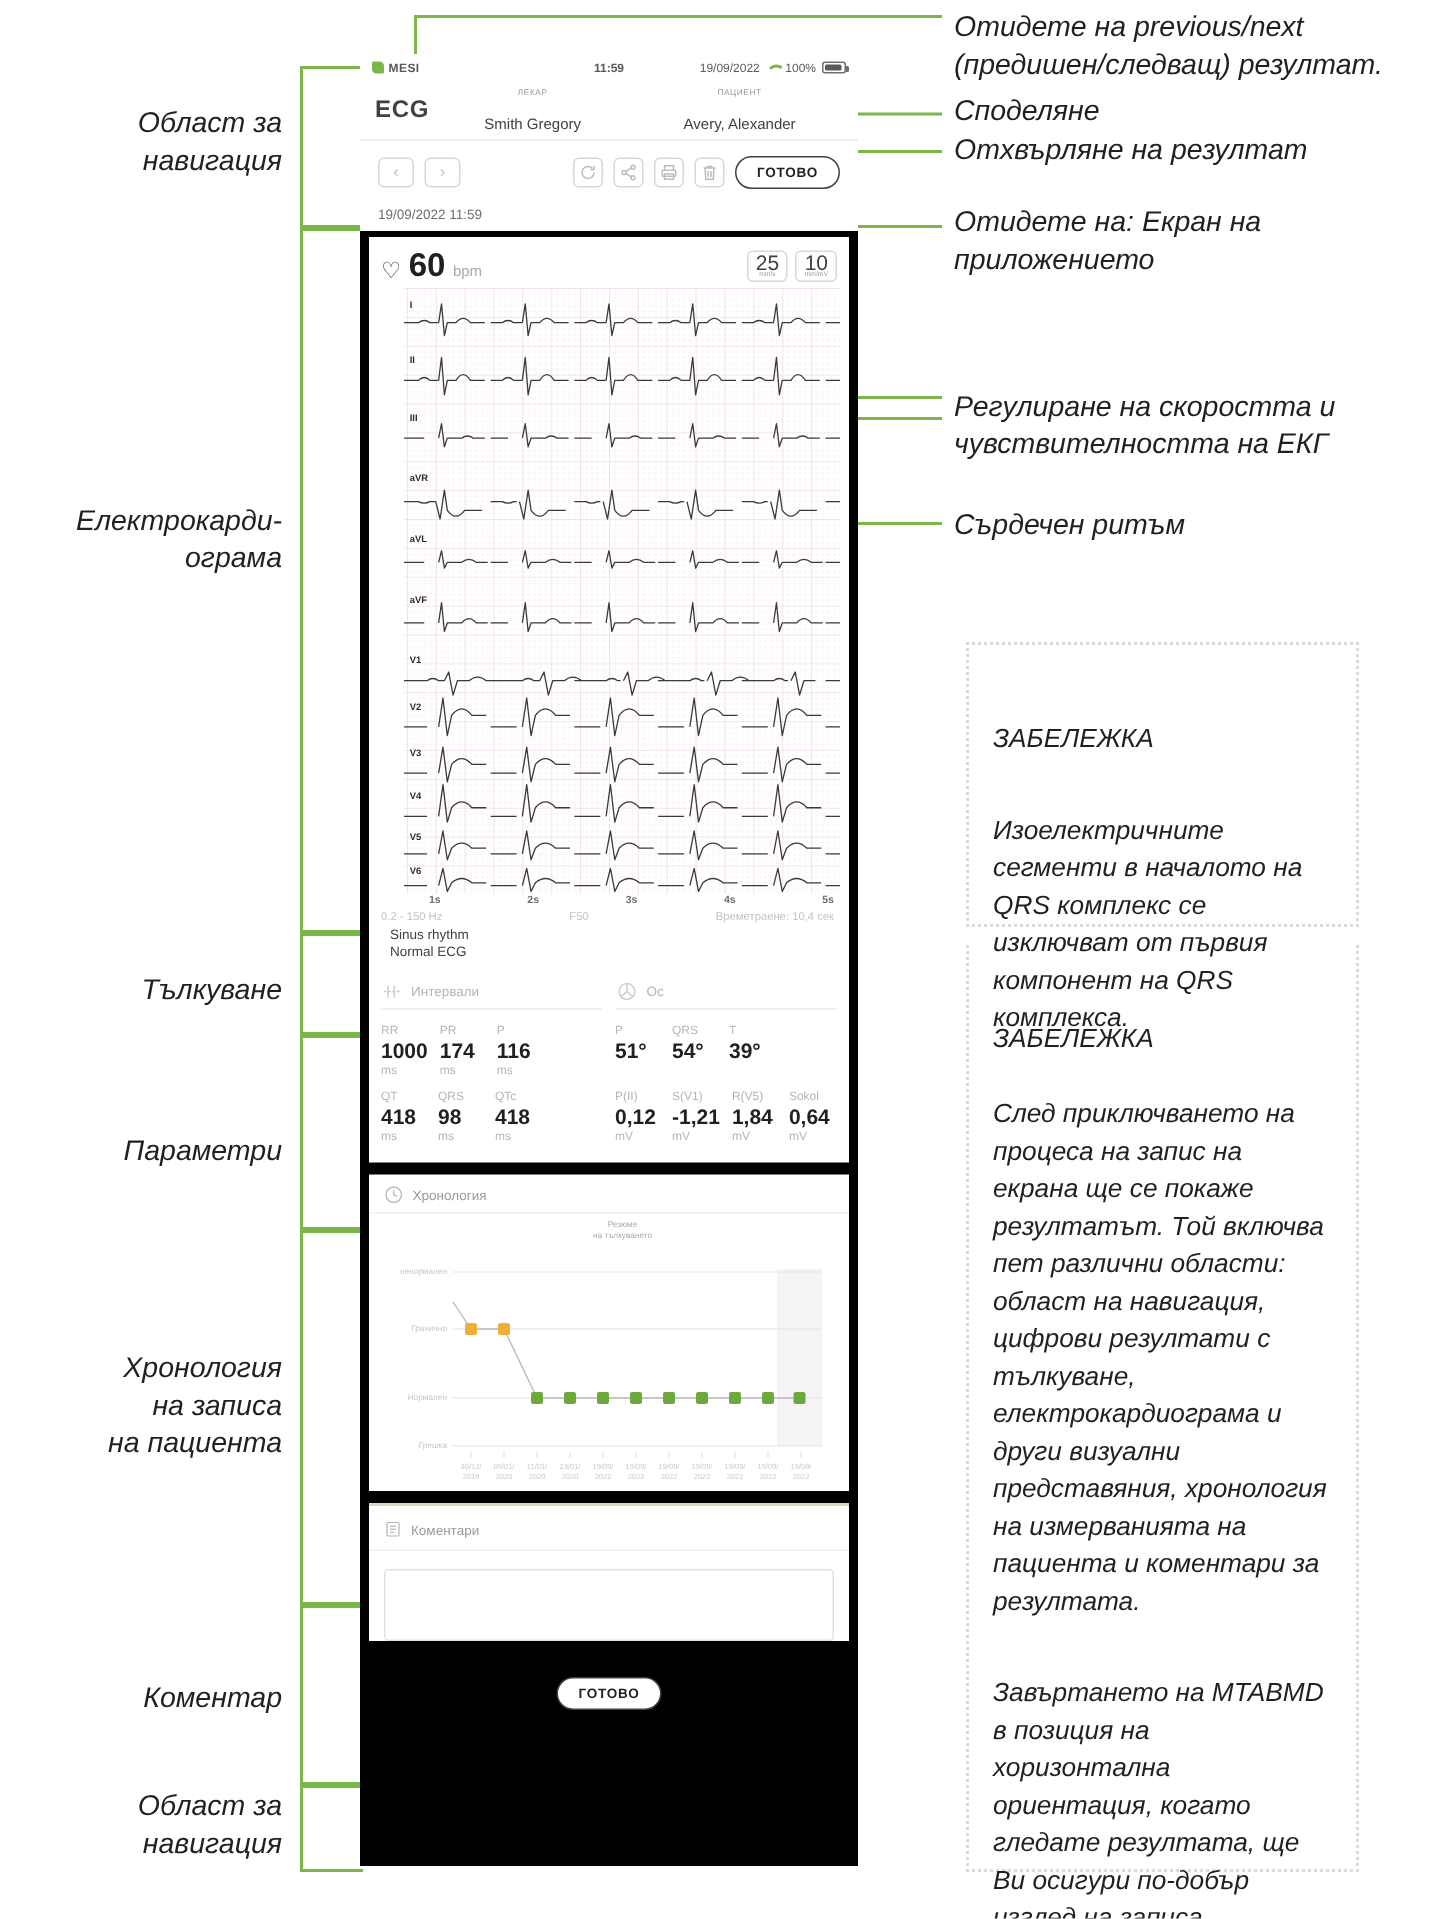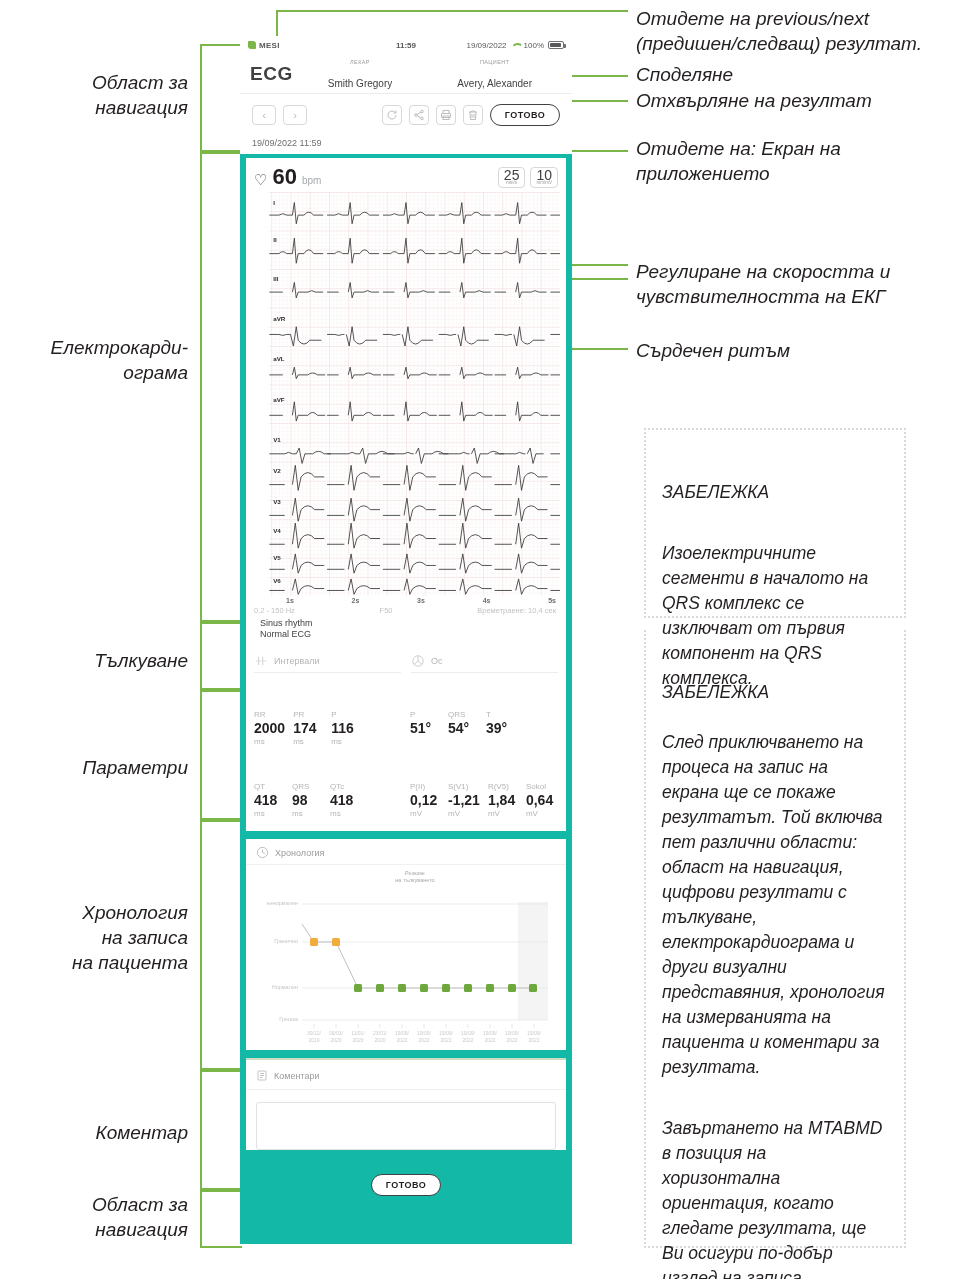--- a/index.html
+++ b/index.html
@@ -29,21 +29,21 @@
     position: absolute;
     border: 2px solid #7ab648;
     border-right: none;
   }
 
   
   .phone {
     position: absolute;
     left: 240px; top: 36px;
     width: 332px; height: 1208px;
-    background: #14b8a6;
+    background: #000000;
     overflow: hidden;
   }
 
   .statusbar {
     height: 18px; background: #ffffff;
     display: flex; align-items: center;
     padding: 0 8px;
     font-size: 8px; color: #58595b;
     position: relative;
   }
@@ -61,21 +61,21 @@
   .batt::after { content:""; position:absolute; right:-3px; top:2px; width:2px; height:4px; background:#6d6e71; border-radius:0 1px 1px 0;}
   .batt-fill { position:absolute; left:1px; top:1px; bottom:1px; width:11px; background:#58595b; border-radius:1px;}
 
   .apphead {
     background: #ffffff;
     height: 40px;
     display: flex; align-items: center;
     padding: 0 10px;
     border-bottom: 1px solid #ececec;
   }
-  .app-title { font-size: 19px; font-weight: bold; color: #414042; letter-spacing: .5px; }
+  .app-title { font-size: 16px; font-weight: bold; color: #414042; letter-spacing: .5px; }
   .head-field { flex: 1; text-align: center; }
   .hf-label { font-size: 5.5px; color: #9a9a9a; letter-spacing: .4px; text-transform: uppercase; }
   .hf-value { font-size: 10px; color: #414042; margin-top: 13px; }
 
   .toolbar {
     background: #ffffff; height: 42px;
     display: flex; align-items: center; gap: 7px;
     padding: 0 12px;
   }
   .navbtn {
@@ -123,21 +123,21 @@
     padding: 2px 10px 0 8px; font-size: 7.5px; color: #c3c3c3;
   }
   .interp { padding: 3px 8px 8px 14px; font-size: 9px; color: #414042; line-height: 11px; }
 
   .secrow { display: flex; padding: 6px 8px 0; gap: 10px; }
   .sec { flex: 1; display: flex; align-items: center; gap: 6px; padding-bottom: 4px; border-bottom: 1px solid #ececec;}
   .sec-label { font-size: 9px; color: #b5b5b5; }
   .sec svg { width: 14px; height: 14px; }
 
   .params { display: flex; padding: 8px 8px 4px; gap: 8px; }
-  .pgroup { display: flex; gap: 8px; flex: 1; margin-top: 28px; }
+  .pgroup { display: flex; gap: 8px; flex: 1; }
   .pcell { min-width: 30px; }
   .p-k { font-size: 8px; color: #b5b5b5; line-height: 11px;}
   .p-v { font-size: 14px; font-weight: bold; color: #231f20; line-height: 16px;}
   .p-u { font-size: 8px; color: #b5b5b5; line-height: 11px;}
 
   
   .chrono-head { display: flex; align-items: center; gap: 6px; padding: 7px 10px 5px; border-bottom: 1px solid #f0f0f0;}
   .chrono-title { font-size: 9px; color: #9a9a9a; }
   .chrono-sub { font-size: 5.5px; color: #a7a9ac; text-align: center; line-height: 7px; padding: 5px 0 0 18px;}
 
@@ -448,21 +448,21 @@
             <line x1="12" y1="12" x2="5" y2="18"></line>
         </svg>
         <span class="sec-label">Ос</span>
       </div>
     </div>
 
     <div class="params">
       <div class="pgroup">
         <div class="pcell">
             <div class="p-k">RR</div>
-            <div class="p-v">2000</div>
+            <div class="p-v">1000</div>
             <div class="p-u">ms</div>
           </div>
         <div class="pcell">
             <div class="p-k">PR</div>
             <div class="p-v">174</div>
             <div class="p-u">ms</div>
           </div>
         <div class="pcell">
             <div class="p-k">P</div>
             <div class="p-v">116</div>

